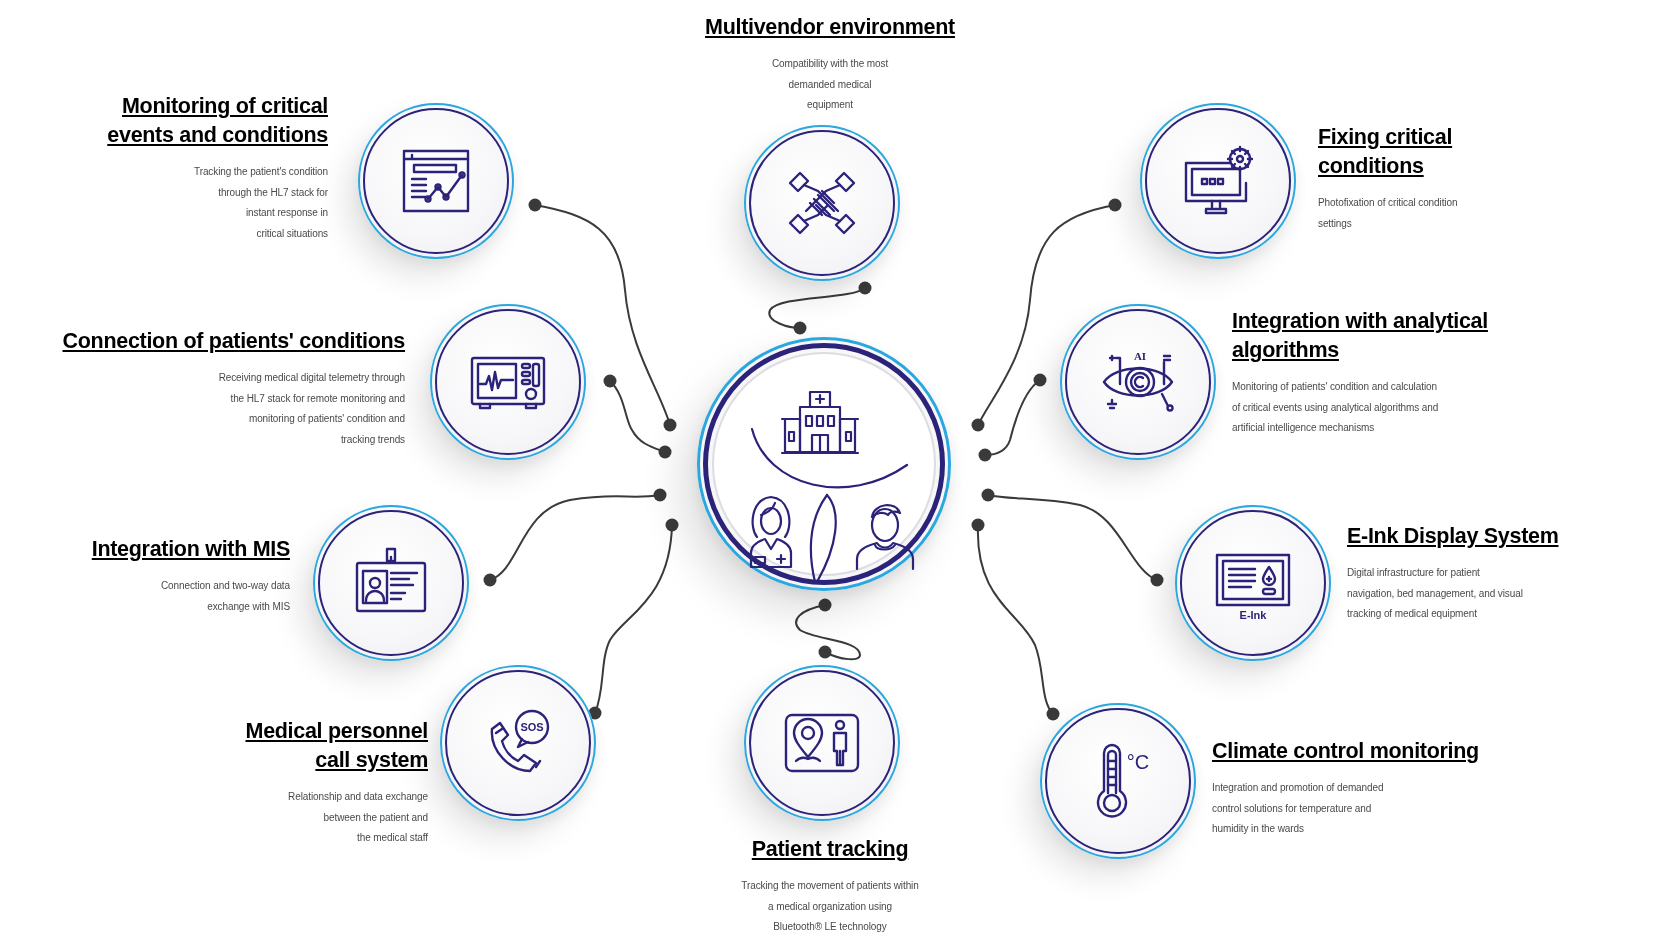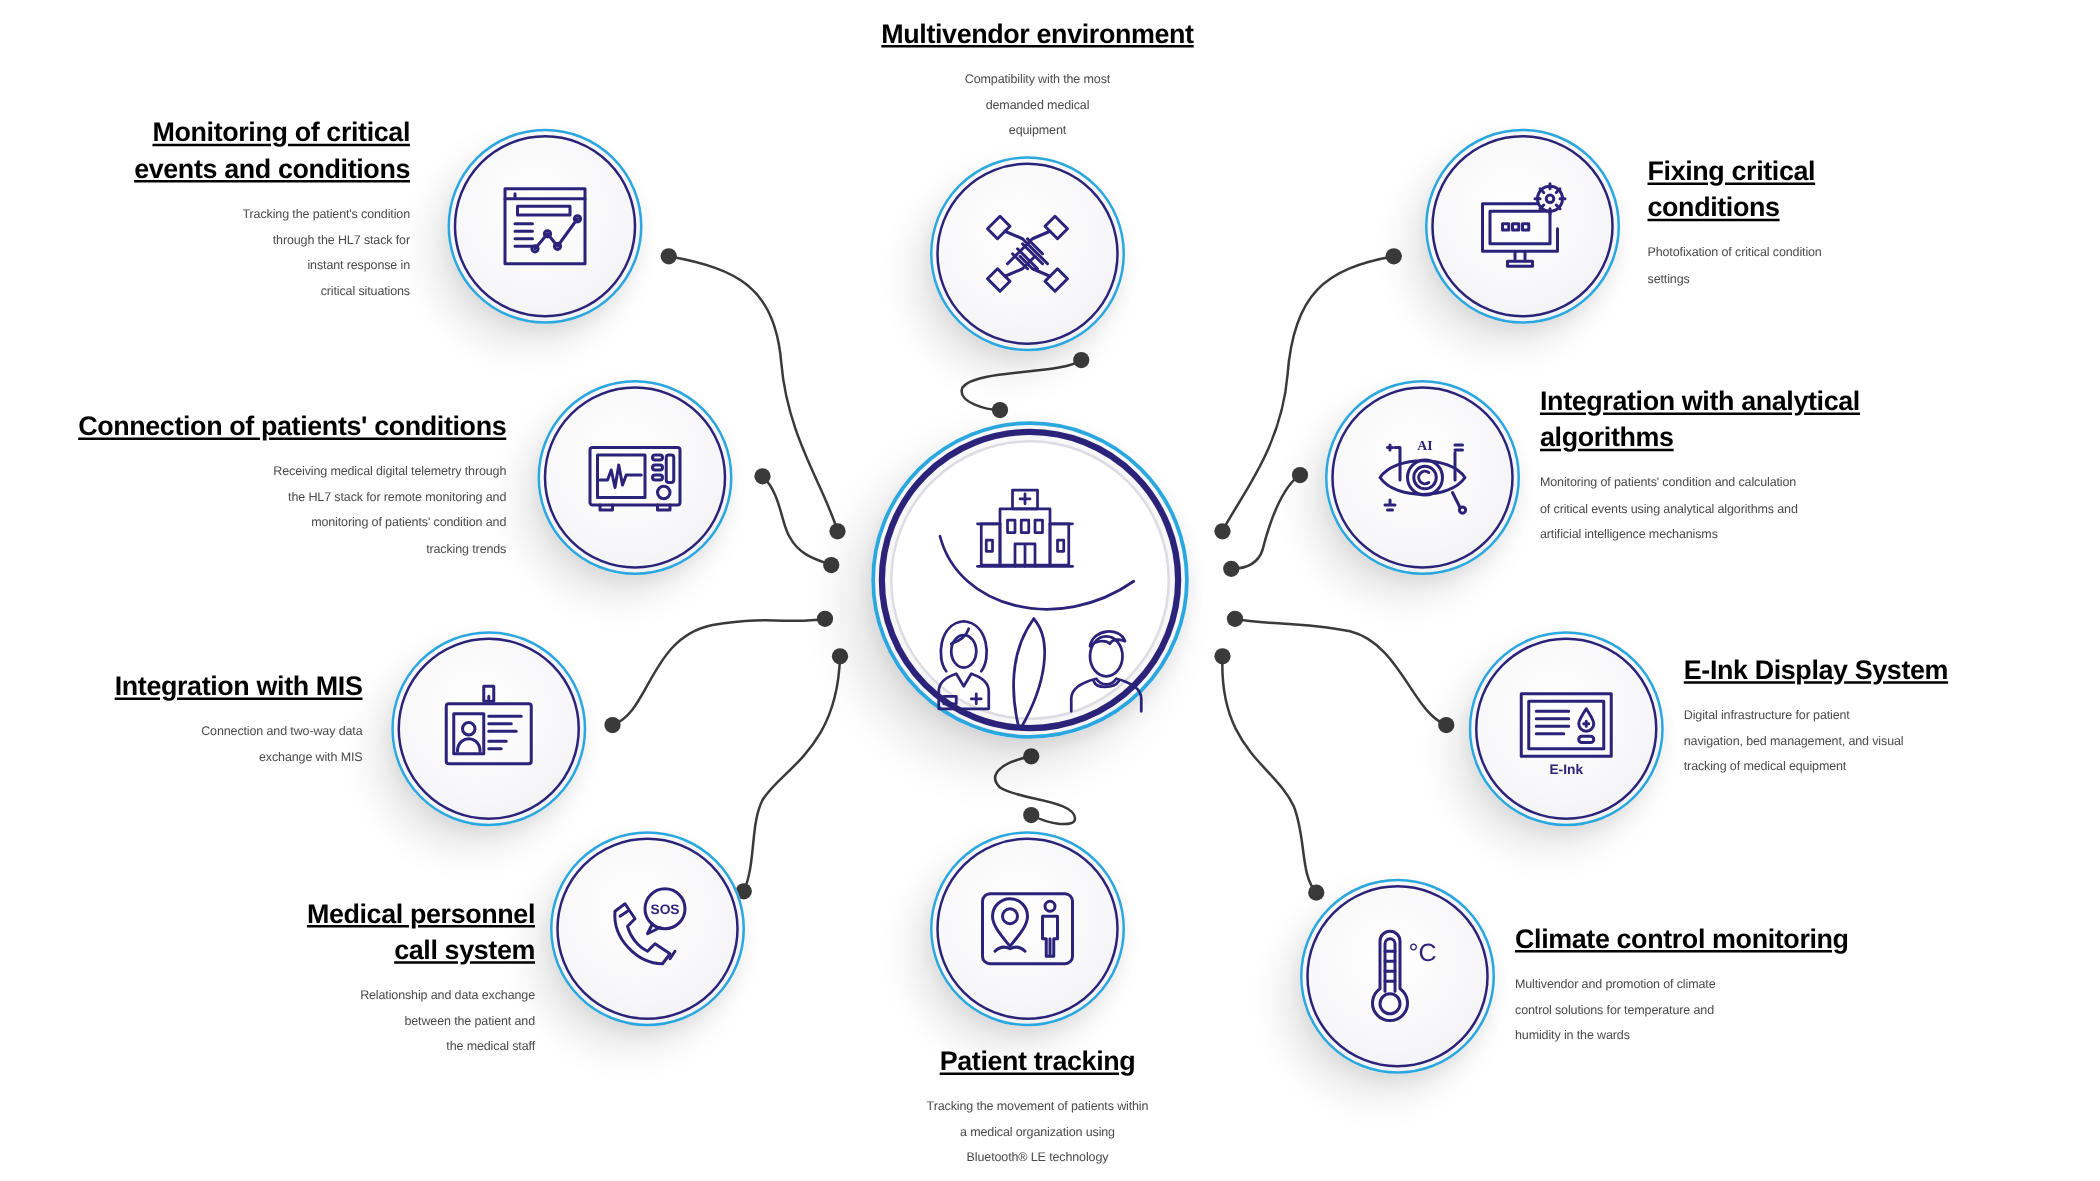--- a/index.html
+++ b/index.html
@@ -348,16 +348,16 @@
 
 <div class="block left-aligned" style="left:1347px;top:522px;width:330px;">
   <div class="title">E-Ink Display System</div>
   <div class="desc">Digital infrastructure for patient
 navigation, bed management, and visual
 tracking of medical equipment</div>
 </div>
 
 <div class="block left-aligned" style="left:1212px;top:737px;width:330px;">
   <div class="title">Climate control monitoring</div>
-  <div class="desc">Multivendor and promotion of climate
+  <div class="desc">Integration and promotion of demanded
 control solutions for temperature and
 humidity in the wards</div>
 </div>
 
 </body></html>

